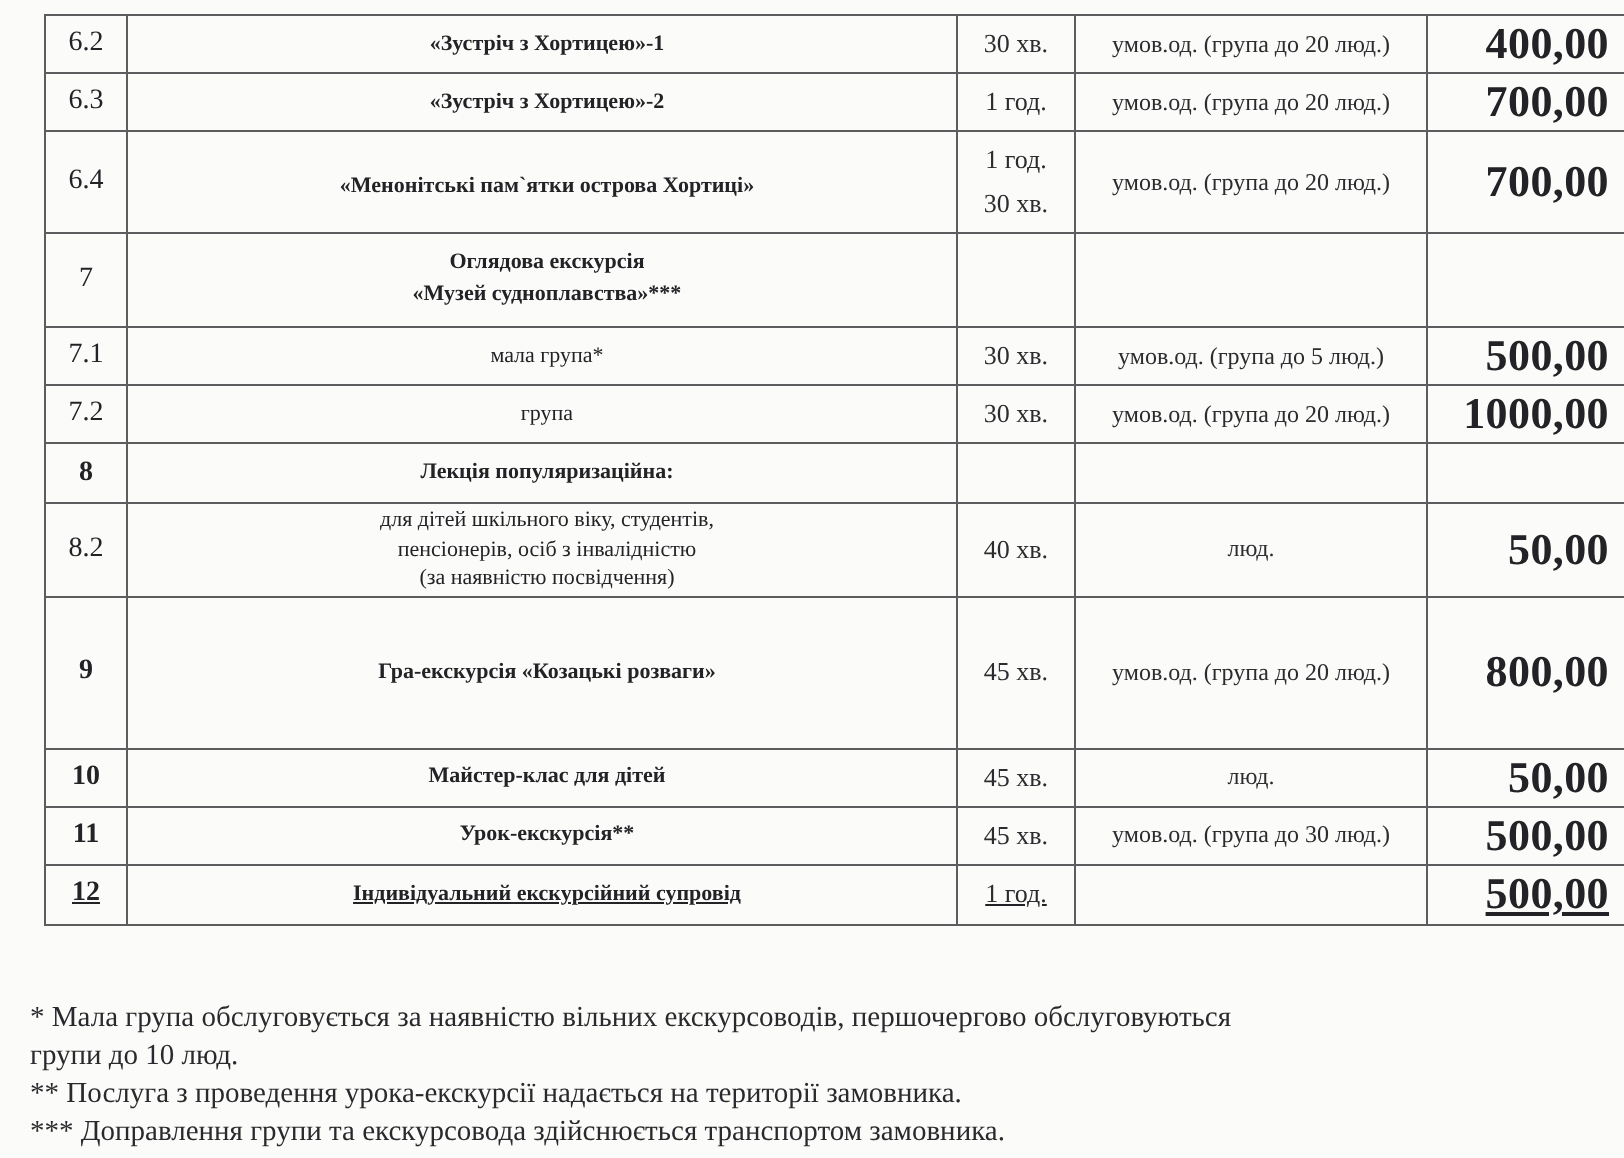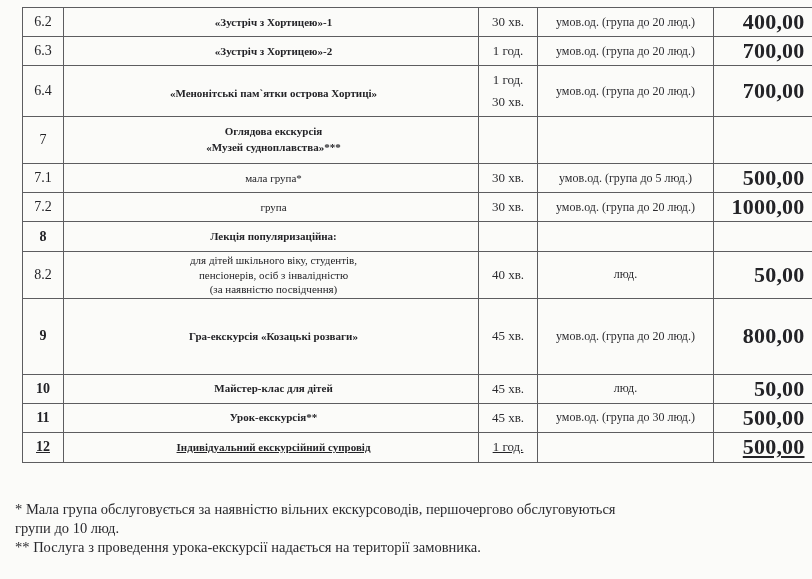--- a/index.html
+++ b/index.html
@@ -168,15 +168,16 @@
           <td class="c-unit"></td>
           <td class="c-price">500,00</td>
         </tr>
       </tbody>
   </table>
 
   <div class="footnotes">
       <p>* Мала група обслуговується за наявністю вільних екскурсоводів, першочергово обслуговуються
 групи до 10 люд.</p>
       <p>** Послуга з проведення урока-екскурсії надається на території замовника.</p>
+      <p>*** Доправлення групи та екскурсовода здійснюється транспортом замовника.</p>
     </div>
 
 </div>
 
 </body></html>

